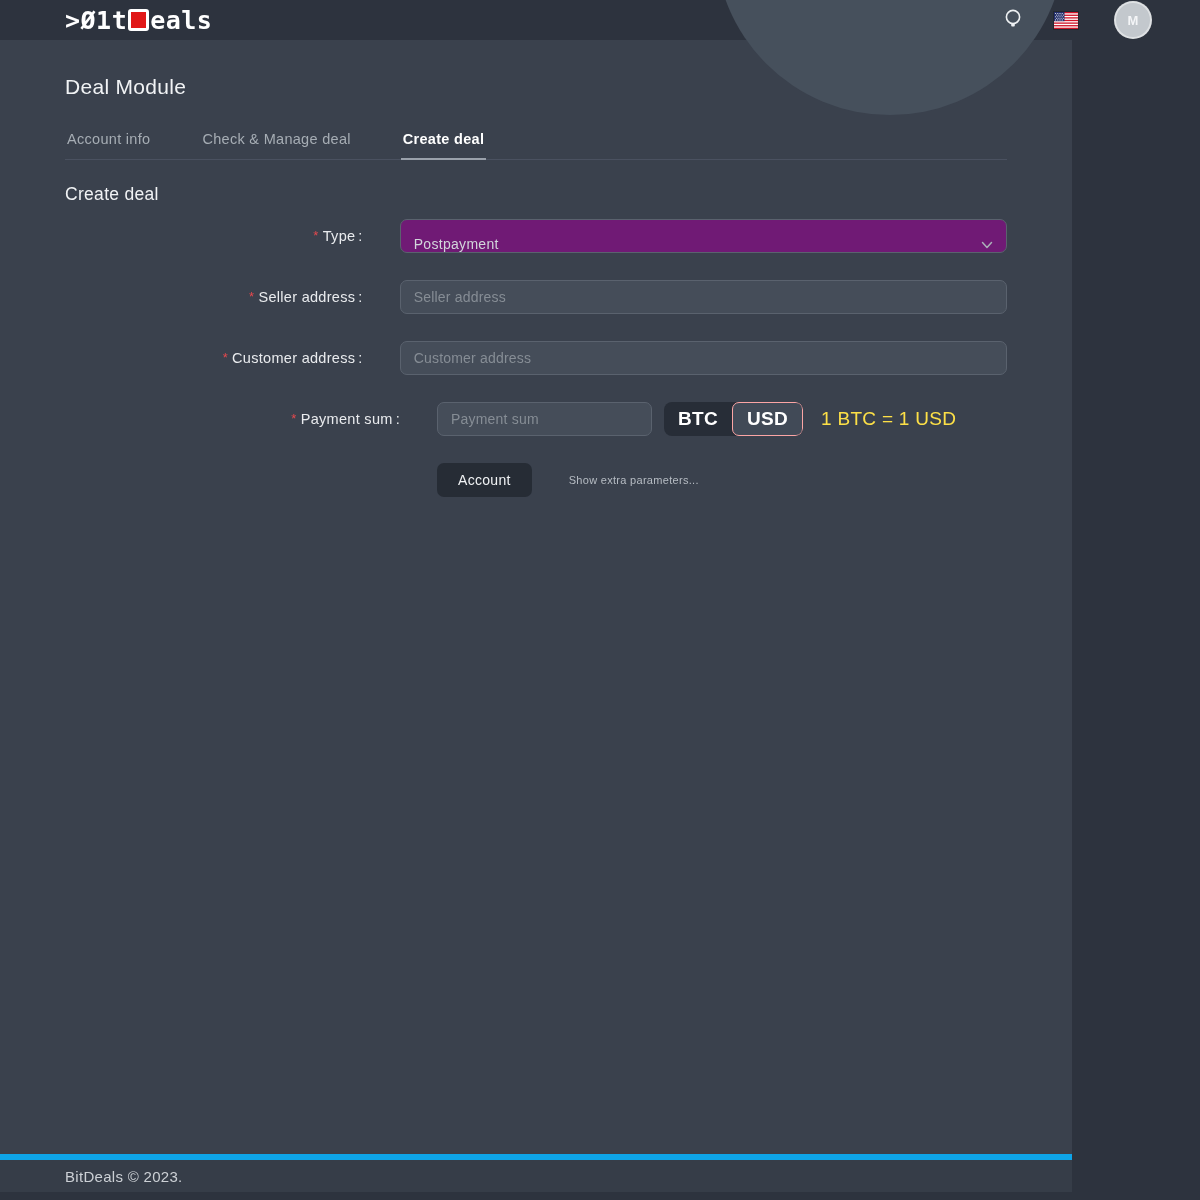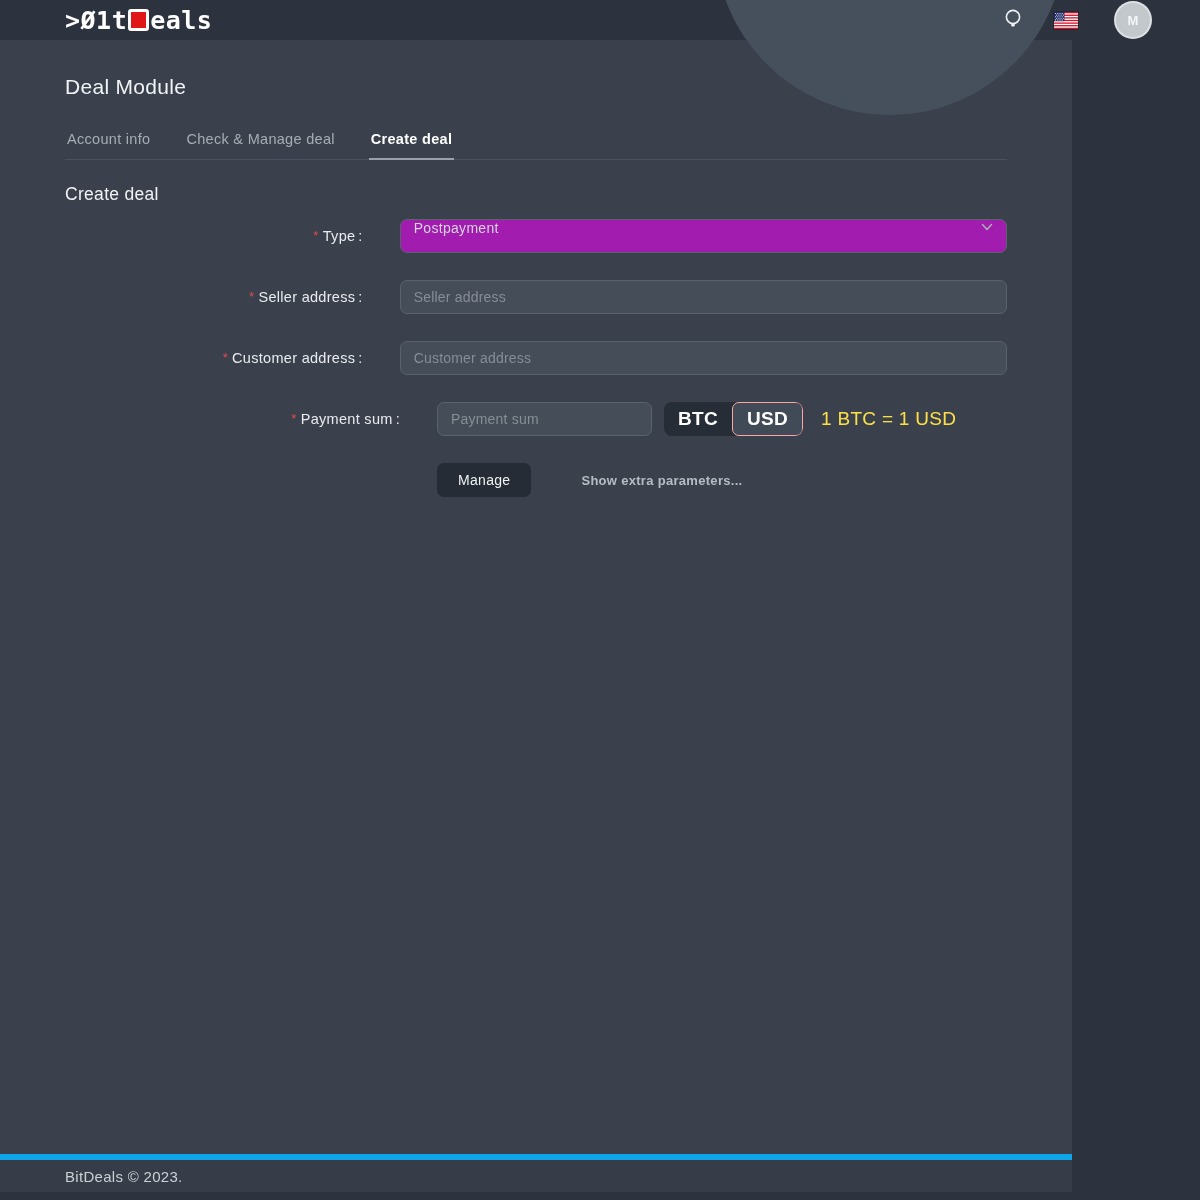--- a/index.html
+++ b/index.html
@@ -46,41 +46,41 @@
 
   
   .app {
     position:absolute; top:40px; left:0; width:1072px; height:1152px;
     background:#3a414d;
   }
   main { padding:0 65px; }
 
   h1 { font-size:21px; font-weight:500; color:#f1f3f5; padding-top:34px; line-height:26px; }
 
-  .tabs { display:flex; gap:32px; margin-top:30px; border-bottom:1px solid #4a5160; }
+  .tabs { display:flex; gap:48px; margin-top:30px; border-bottom:1px solid #4a5160; }
   .tab {
     font-size:14.5px; color:#a6adb4; padding:0 2px 10px 2px; cursor:pointer;
     font-weight:500; line-height:18px;
   }
   .tab.active { color:#ffffff; font-weight:600; border-bottom:2px solid #9aa1ab; margin-bottom:-1px; }
 
   h2 { font-size:17.5px; font-weight:500; color:#f1f3f5; margin-top:23px; line-height:22px; }
 
   form { margin-top:14px; }
   .form-row { display:flex; align-items:flex-start; margin-bottom:26px; }
   .form-label {
     width:335px; text-align:right; margin-right:37px; line-height:34px;
     font-size:14.5px; color:#e9ebee; font-weight:500; white-space:nowrap;
   }
   .req { color:#e5484d; margin-right:4px; font-size:13px; position:relative; top:-1px; }
   .colon { margin-left:3px; }
 
   .select {
-    width:680px; height:34px; background:#a21caf; border:1px solid #5a626e;
-    border-radius:7px; display:flex; align-items:flex-start; justify-content:space-between;
+    width:680px; height:34px; background:#701a75; border:1px solid #5a626e;
+    border-radius:7px; display:flex; align-items:flex-end; justify-content:space-between;
     padding:0 12px 0 13px; cursor:pointer;gap:8px;
   }
   .select-value { font-size:14px; color:#d2d6db; }
   .chev { display:inline-flex; width:14px; height:14px; }
 
   .text-input {
     width:680px; height:34px; background:#454d59; border:1px solid #5a626e;
     border-radius:7px; padding:0 13px; font-size:14px; color:#dfe2e6;
     font-family:"Liberation Sans", sans-serif; letter-spacing:.2px; outline:none;
   }
@@ -100,21 +100,21 @@
     background:#414a57; border-radius:7px; font-weight:600; border:1px solid #fca5a5;
   }
   .rate { margin-left:18px; line-height:34px; font-size:19px; color:#fde047; font-weight:500; }
 
   .actions-row { display:flex; align-items:center; margin-left:372px; margin-top:25px; }
   .proceed-btn {
     height:34px; padding:0 21px; background:#262c35; color:#f0f2f4; border:none;
     border-radius:7px; font-size:14px; font-family:"Liberation Sans", sans-serif;
     letter-spacing:.3px; cursor:pointer; font-weight:500;
   }
-  .extra-link { margin-left:50px; font-size:13px; color:#b6bcc3; cursor:pointer; font-weight:700; }
+  .extra-link { margin-left:37px; font-size:11px; color:#b6bcc3; cursor:pointer; font-weight:400; }
 
   footer {
     position:absolute; bottom:0; left:0; right:0; height:38px;
     background:#363d48; border-top:6px solid #0ea5e9;
     display:flex; align-items:center; padding:0 65px;
     font-size:15px; color:#ccd0d5;
   }
 </style>
 </head>
 <body>
@@ -225,21 +225,21 @@
         </div>
         <input class="text-input small" type="text" placeholder="Payment sum" style="">
         <div class="currency-toggle">
           <div class="currency-opt selected">BTC</div>
           <div class="currency-opt unselected">USD</div>
         </div>
         <span class="rate">1 BTC = 1 USD</span>
       </div>
 
       <div class="actions-row">
-        <button class="proceed-btn" type="button">Manage</button>
+        <button class="proceed-btn" type="button">Account</button>
         <span class="extra-link">Show extra parameters...</span>
       </div>
 
     </form>
   </main>
 
   <footer>
     <span>BitDeals © 2023.</span>
   </footer>
 </div>

